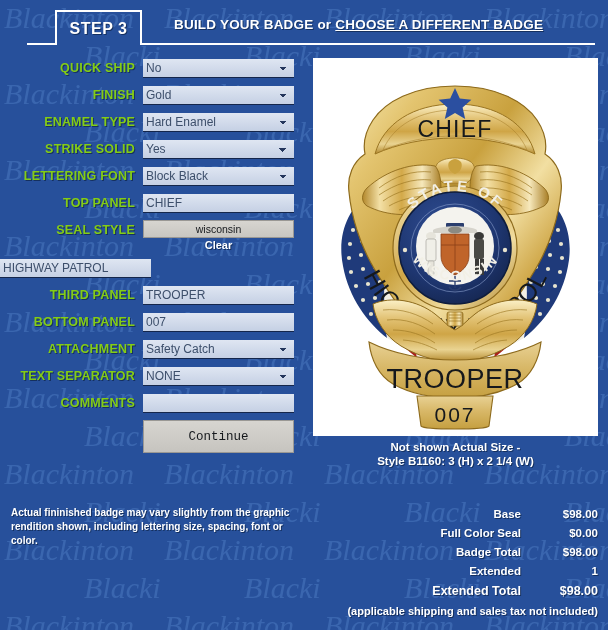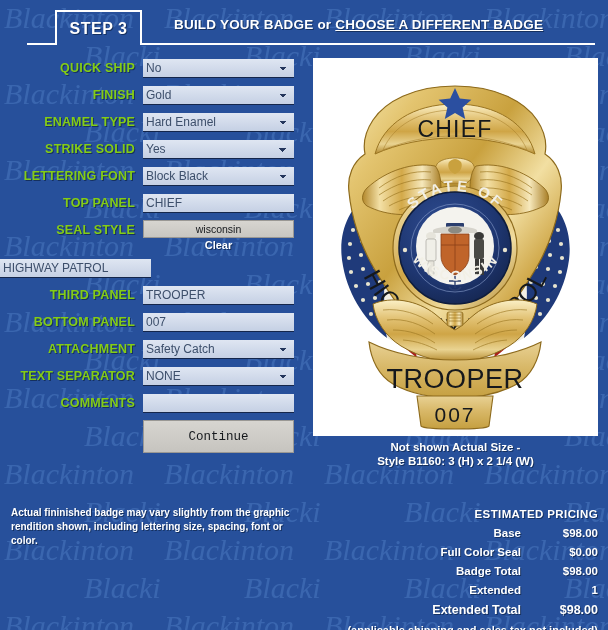--- a/index.html
+++ b/index.html
@@ -577,21 +577,20 @@
     <text x="142" y="364" text-anchor="middle" font-family="Liberation Sans, sans-serif" font-size="21" fill="#15181c" letter-spacing="2">007</text>
   </svg>
 </div>
 
 <div id="badge-caption">
   <div>Not shown Actual Size -</div>
   <div>Style B1160: 3 (H) x 2 1/4 (W)</div>
 </div>
 
 <div id="pricing">
-  <div id="pricing-title">ESTIMATED PRICING</div>
 
   <div class="price-row">
     <div class="price-label">Base</div>
     <div class="price-value">$98.00</div>
   </div>
 
   <div class="price-row">
     <div class="price-label">Full Color Seal</div>
     <div class="price-value">$0.00</div>
   </div>

